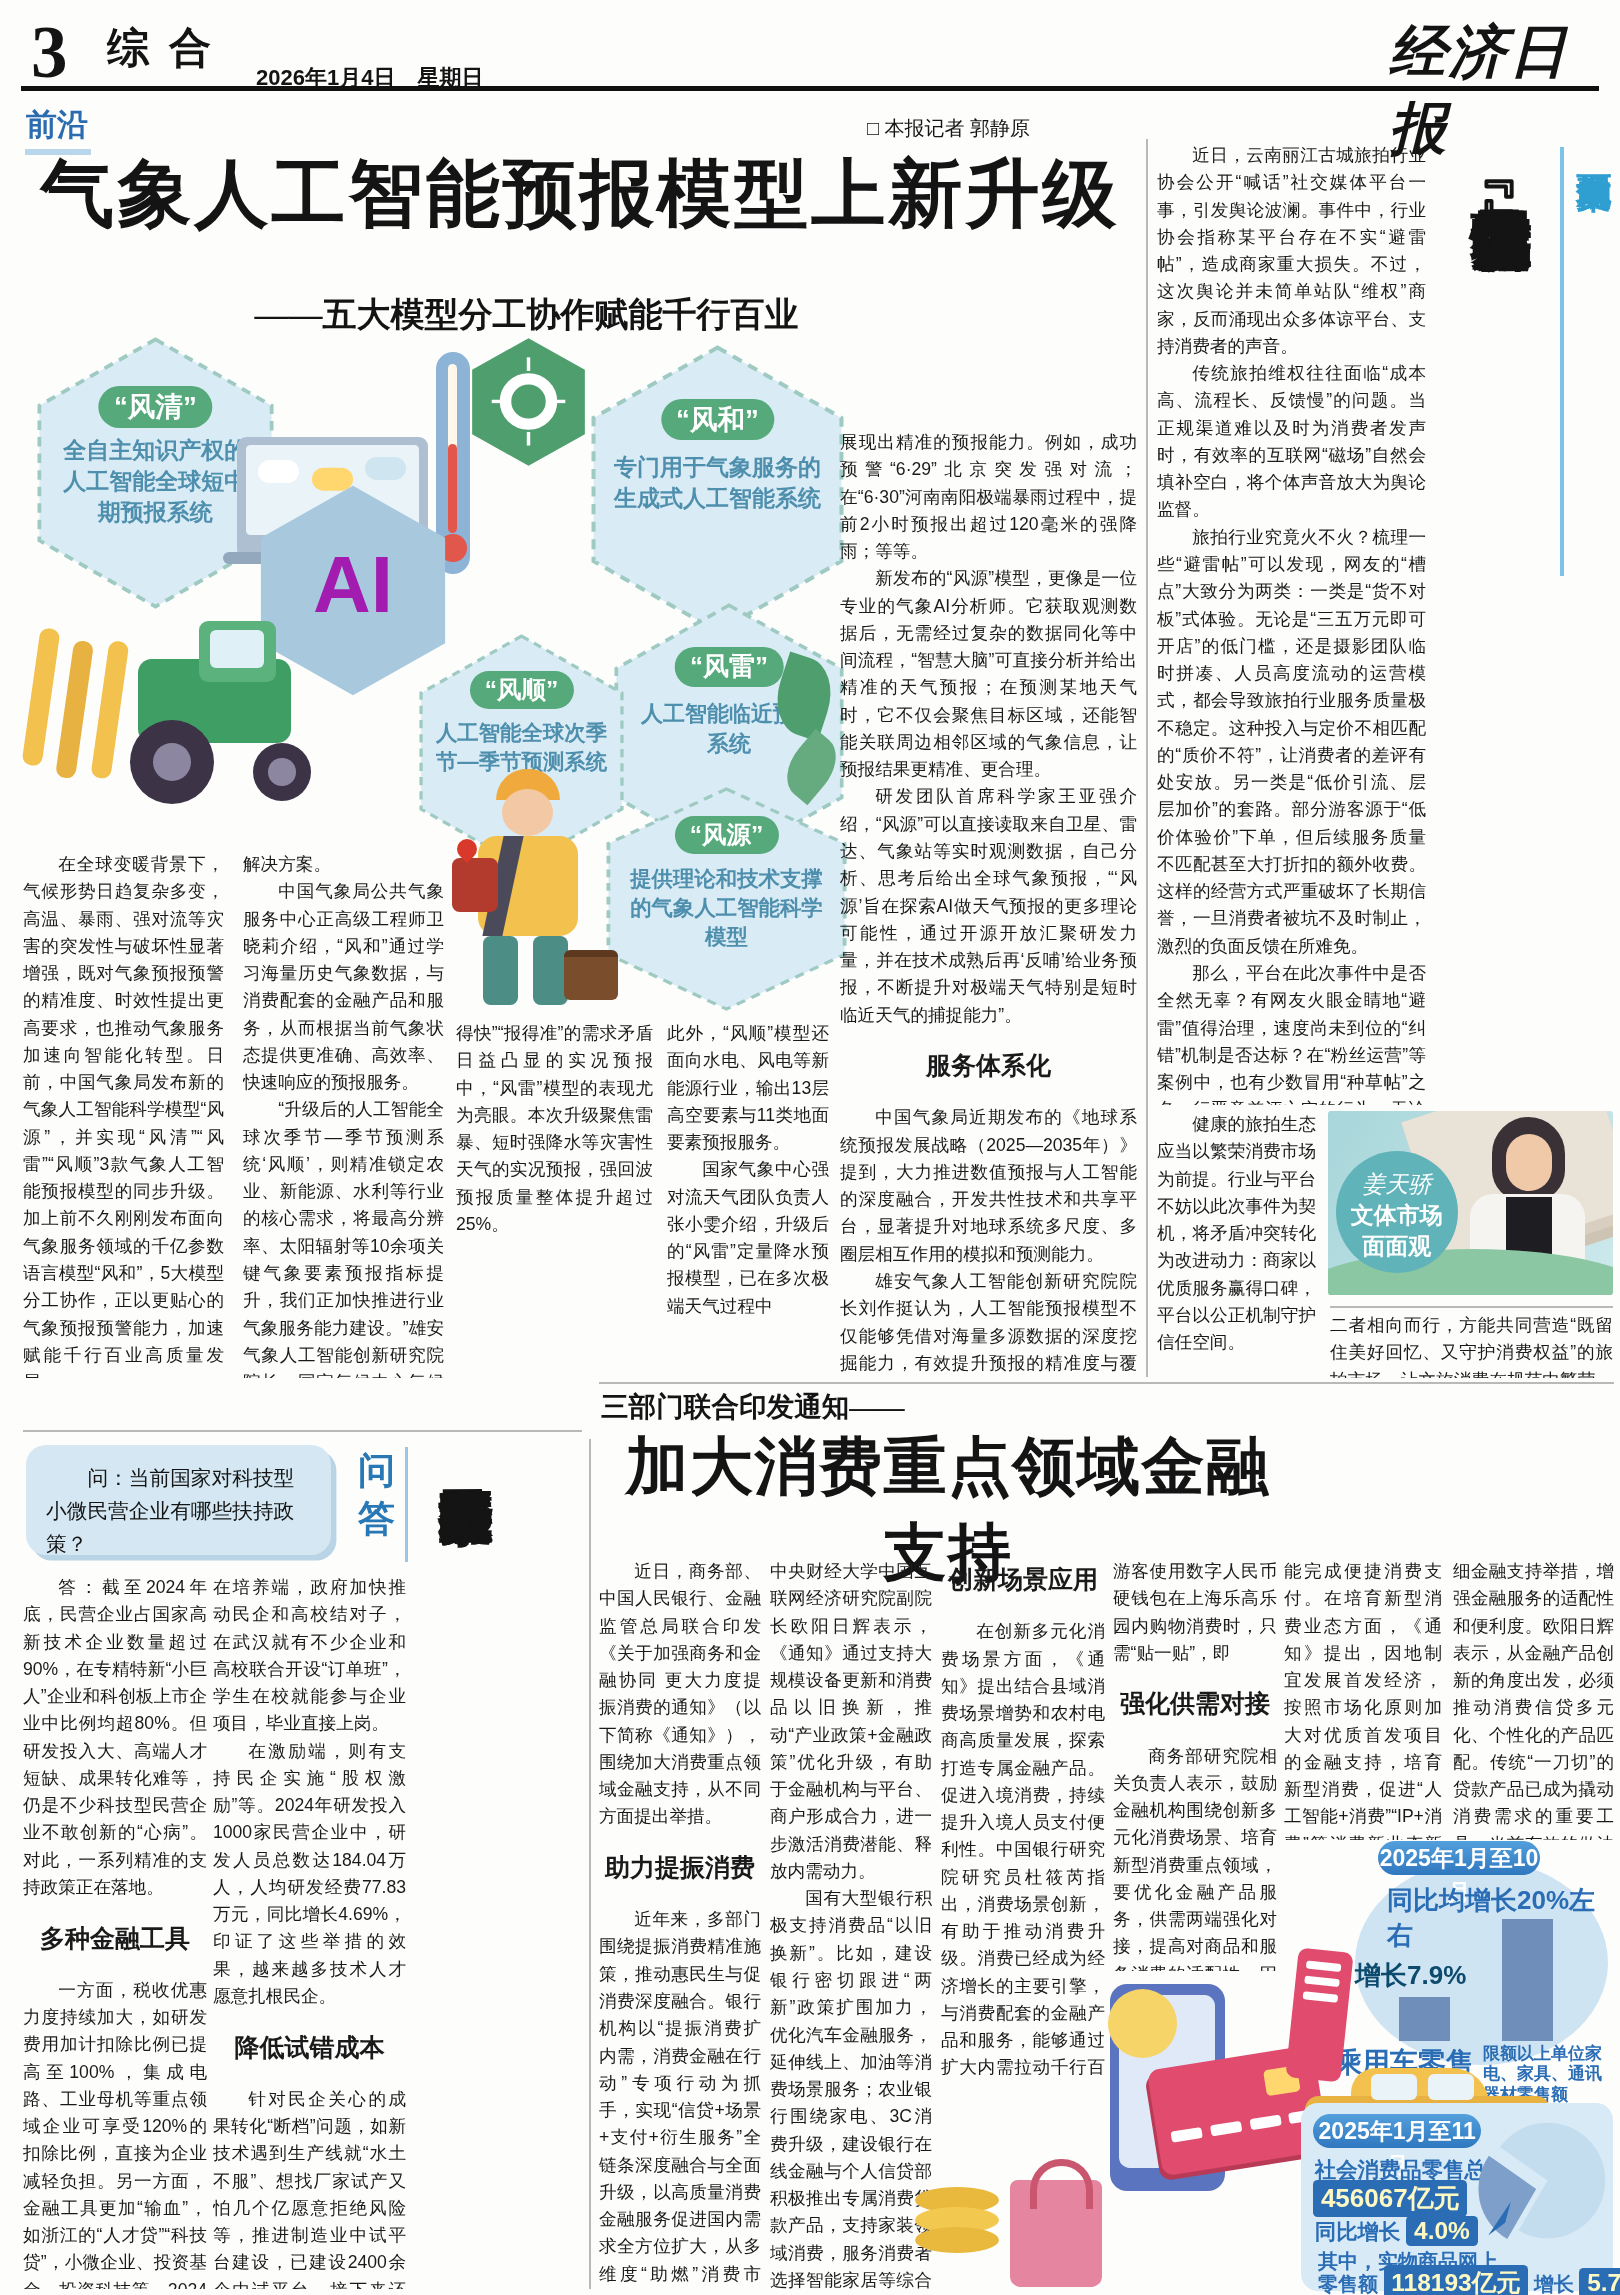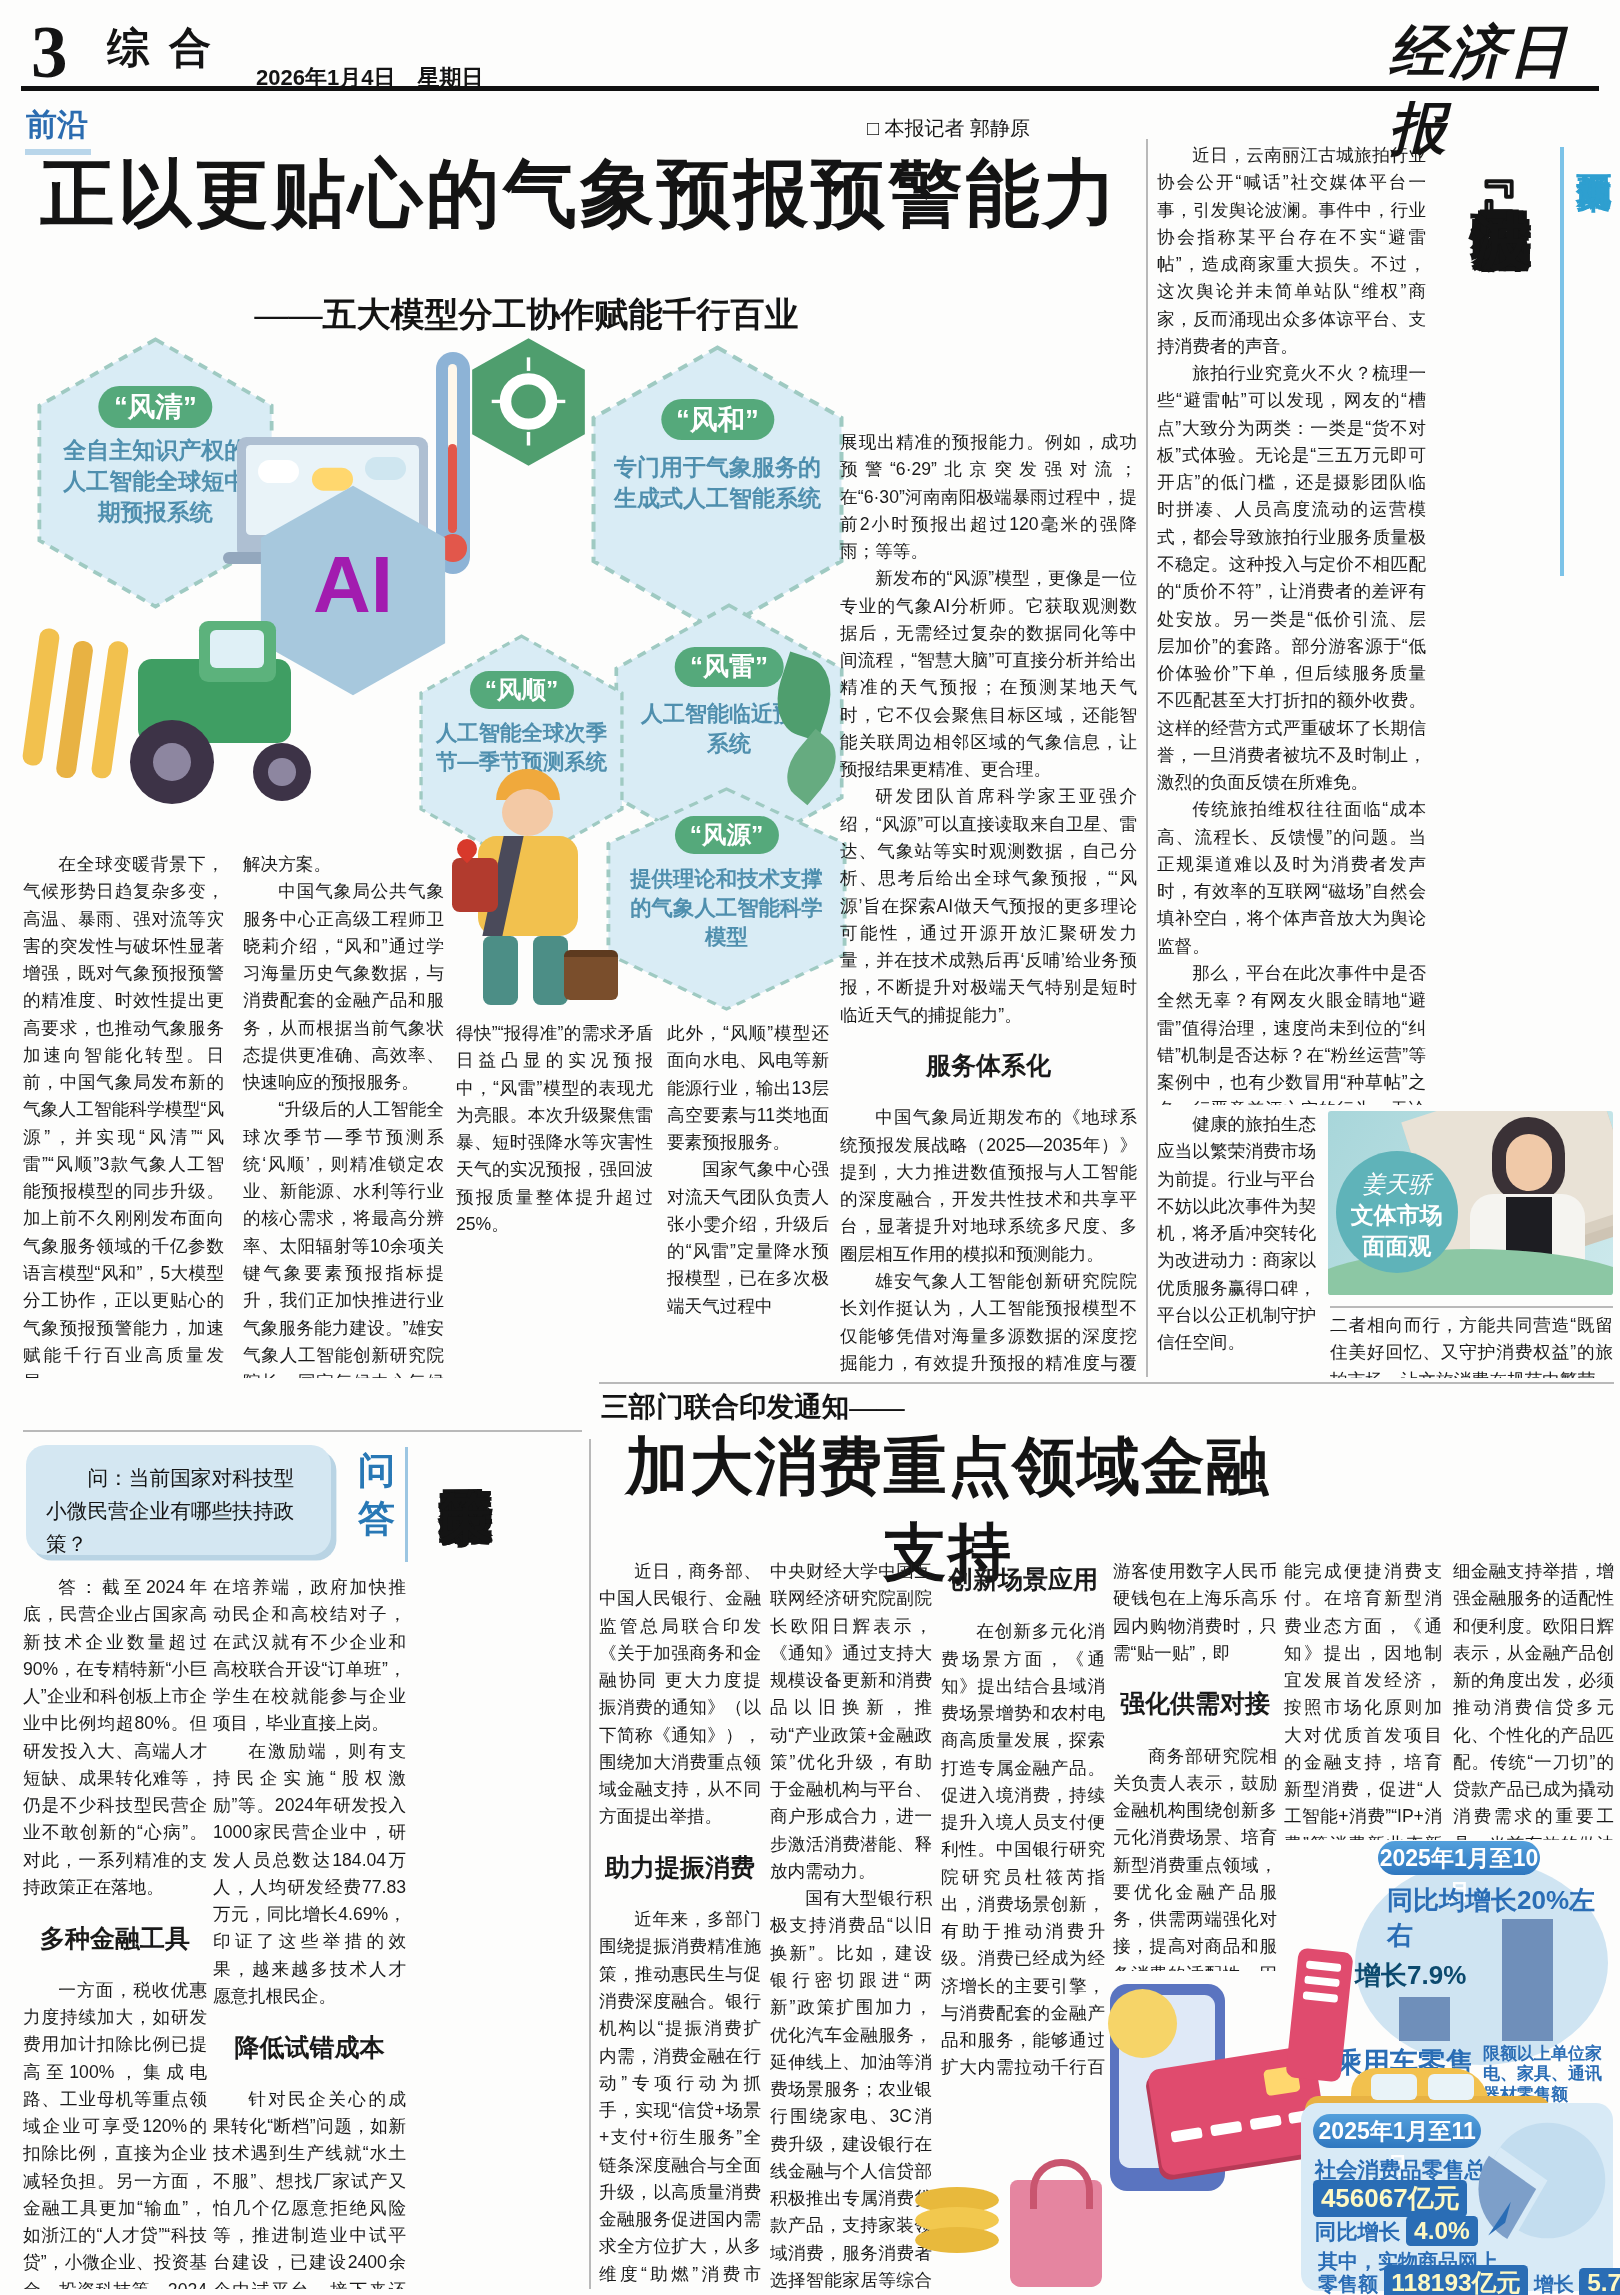--- a/index.html
+++ b/index.html
@@ -30,21 +30,21 @@
   <div class="abs serif" style="left:31px;top:10.7px;font-size:73px;font-weight:900">3</div>
   <div class="abs serif" style="left:107px;top:20px;font-size:42px;font-weight:900;letter-spacing:20px">综合</div>
   <div class="abs" style="left:256px;top:63px;font-size:22px;font-weight:bold">
     <span>2026年1月4日</span>　<span>星期日</span>
   </div>
   <div class="abs serif" style="left:1389px;top:13.8px;font-size:57px;font-weight:700;font-style:italic;letter-spacing:3.1px">经济日报</div>
   <div class="abs rule" style="left:21.4px;top:86px;width:1578px;height:4.6px"></div>
 
   <div class="abs" style="left:24.5px;top:104px;font-size:31px;font-weight:bold;color:#2b6cb0;border-bottom:6.1px solid #b9d6ea;padding:0 3.1px 3.1px 1.5px">前沿</div>
   <div class="abs" style="left:765px;top:115px;width:367px;text-align:center;font-size:20px">□ 本报记者 郭静原</div>
-  <div class="abs serif" style="left:23px;top:145px;width:1114px;text-align:center;font-size:74px;font-weight:900;letter-spacing:3.1px">正以更贴心的气象预报预警能力</div>
+  <div class="abs serif" style="left:23px;top:145px;width:1114px;text-align:center;font-size:74px;font-weight:900;letter-spacing:3.1px">气象人工智能预报模型上新升级</div>
   <div class="abs serif" style="left:23px;top:292px;width:1007px;text-align:center;font-size:34px;font-weight:bold">——五大模型分工协作赋能千行百业</div>
   <div class="abs thin" style="left:1146px;top:139px;width:1.5px;height:1238px"></div>
 
   <div class="abs" style="left:23px;top:337px;width:811px;height:674px">
 
     <div class="hexwrap" style="left:13.8px;top:0;width:237px;height:272px">
       <svg viewBox="0 0 100 115" preserveAspectRatio="none">
           <polygon points="50,1 99,29 99,86 50,114 1,86 1,29" fill="#d9ecf5" stroke="#9fcac2" stroke-width="1.6" stroke-dasharray="4,3"></polygon>
         </svg>
       <div class="hpill" style="top:49px;font-size:27.6px">“风清”</div>
@@ -162,22 +162,22 @@
     <p>新发布的“风源”模型，更像是一位专业的气象AI分析师。它获取观测数据后，无需经过复杂的数据同化等中间流程，“智慧大脑”可直接分析并给出精准的天气预报；在预测某地天气时，它不仅会聚焦目标区域，还能智能关联周边相邻区域的气象信息，让预报结果更精准、更合理。</p>
     <p>研发团队首席科学家王亚强介绍，“风源”可以直接读取来自卫星、雷达、气象站等实时观测数据，自己分析、思考后给出全球气象预报，“‘风源’旨在探索AI做天气预报的更多理论可能性，通过开源开放汇聚研发力量，并在技术成熟后再‘反哺’给业务预报，不断提升对极端天气特别是短时临近天气的捕捉能力”。</p>
     <h3 class="ch">服务体系化</h3>
     <p>中国气象局近期发布的《地球系统预报发展战略（2025—2035年）》提到，大力推进数值预报与人工智能的深度融合，开发共性技术和共享平台，显著提升对地球系统多尺度、多圈层相互作用的模拟和预测能力。</p>
     <p>雄安气象人工智能创新研究院院长刘作挺认为，人工智能预报模型不仅能够凭借对海量多源数据的深度挖掘能力，有效提升预报的精准度与覆盖范围，还在计算效率上实现了指数级提升，资源消耗也显著降低。比如，“风清”模型只需3分钟即可完成未来15天全球天气预报，大幅缩短了预报产品总体周期，为灾害应急响应、决策联动提供了关键时间窗口。</p>
 
   </div>
 
   <div class="abs col" style="left:1157px;top:142px;width:269px;height:963px">
     <p>近日，云南丽江古城旅拍行业协会公开“喊话”社交媒体平台一事，引发舆论波澜。事件中，行业协会指称某平台存在不实“避雷帖”，造成商家重大损失。不过，这次舆论并未简单站队“维权”商家，反而涌现出众多体谅平台、支持消费者的声音。</p>
+    <p>传统旅拍维权往往面临“成本高、流程长、反馈慢”的问题。当正规渠道难以及时为消费者发声时，有效率的互联网“磁场”自然会填补空白，将个体声音放大为舆论监督。</p>
     <p>旅拍行业究竟火不火？梳理一些“避雷帖”可以发现，网友的“槽点”大致分为两类：一类是“货不对板”式体验。无论是“三五万元即可开店”的低门槛，还是摄影团队临时拼凑、人员高度流动的运营模式，都会导致旅拍行业服务质量极不稳定。这种投入与定价不相匹配的“质价不符”，让消费者的差评有处安放。另一类是“低价引流、层层加价”的套路。部分游客源于“低价体验价”下单，但后续服务质量不匹配甚至大打折扣的额外收费。这样的经营方式严重破坏了长期信誉，一旦消费者被坑不及时制止，激烈的负面反馈在所难免。</p>
-    <p>传统旅拍维权往往面临“成本高、流程长、反馈慢”的问题。当正规渠道难以及时为消费者发声时，有效率的互联网“磁场”自然会填补空白，将个体声音放大为舆论监督。</p>
     <p>那么，平台在此次事件中是否全然无辜？有网友火眼金睛地“避雷”值得治理，速度尚未到位的“纠错”机制是否达标？在“粉丝运营”等案例中，也有少数冒用“种草帖”之名、行恶意差评之实的行为。无论主观恶意还是客观失实，都会对商家经营造成实质影响。</p>
 
   </div>
   <div class="abs serif vtext" style="left:1453px;top:161px;width:86px;height:949px;font-size:61px;font-weight:900;line-height:1.25">理性看待『避雷帖』风波</div>
   <div class="abs vtext" style="left:1560px;top:147px;height:429px;font-size:35px;font-weight:bold;color:#2e9fd0;border-left:4.6px solid #7cc3e8;padding-left:6.1px">文体市场面面观</div>
 
   <div class="abs" style="left:1328px;top:1111px;width:285px;height:184px;background:linear-gradient(120deg,#a8d6da,#cde9ec);border-radius:3.1px;overflow:hidden">
     <div class="abs" style="left:92px;top:-23px;width:199px;height:153px;background:#e9e2d6;transform:rotate(-18deg);box-shadow:0 10.7px 0 #d8cfc0,0 21.4px 0 #cec4b4"></div>
     <div class="abs" style="left:164px;top:6.1px;width:73px;height:84px;background:#3a3136;border-radius:37px 37px 31px 31px"></div>
     <div class="abs" style="left:178px;top:23px;width:46px;height:57px;background:#f0c9a8;border-radius:23px"></div>

